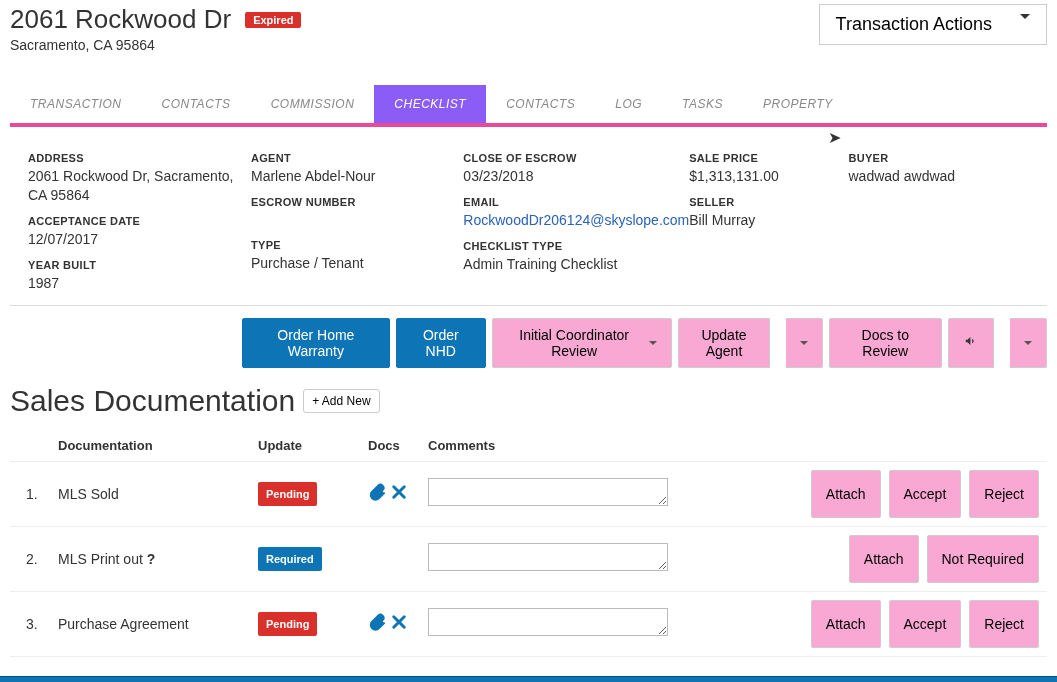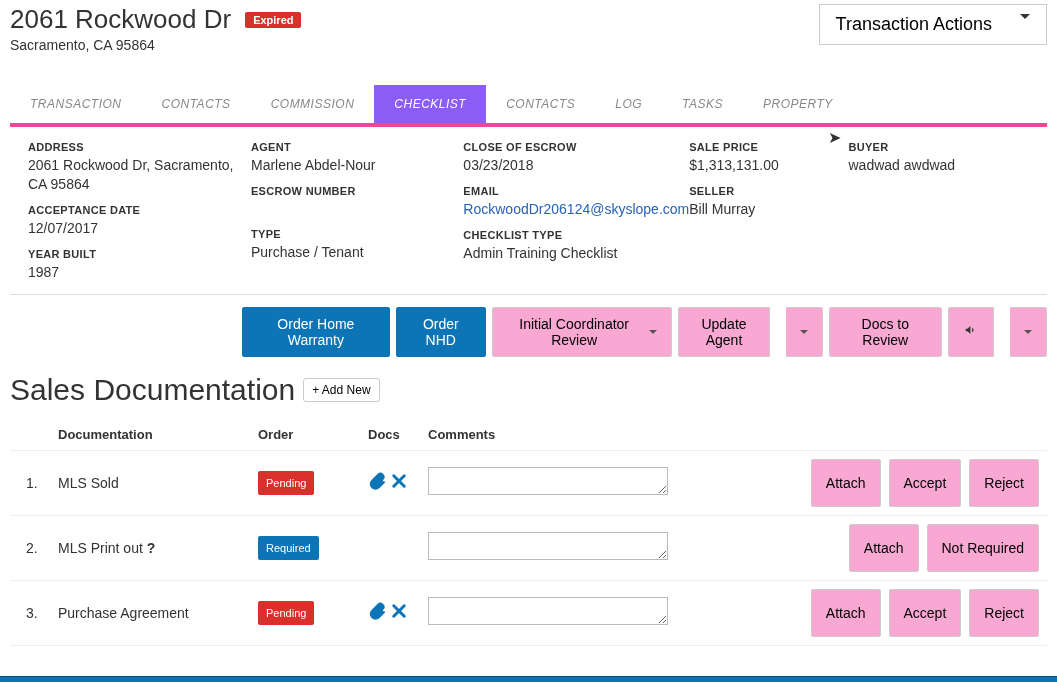--- a/index.html
+++ b/index.html
@@ -11,21 +11,21 @@
   .page-subtitle { font-size: 14px; color: #333; margin-top: 2px; }
   .badge-expired { background: #d9302c; color: #fff; font-size: 11px; font-weight: bold; padding: 2px 8px; border-radius: 2px; }
   .txn-actions-btn { border: 1px solid #ccc; background: #fff; padding: 9px 16px; font-size: 18px; cursor: pointer; display: flex; gap: 28px; }
   .caret-down { width: 0; height: 0; border-left: 5px solid transparent; border-right: 5px solid transparent; border-top: 5px solid #333; }
 
   .tabs { display: flex; border-bottom: 4px solid #ec4899; margin-top: 24px; font-style: italic; }
   .tab { padding: 12px 20px; font-size: 12px; letter-spacing: 0.5px; color: #888; cursor: pointer; }
   .tab.active { background: #8b5cf6; color: #fff; }
 
   .details { display: flex; padding: 14px 18px 12px 18px; border-bottom: 1px solid #ddd; gap: 0; }
-  .details-col { flex: 1; display: flex; flex-direction: column; gap: 10px; }
+  .details-col { flex: 1; display: flex; flex-direction: column; gap: 10px; margin-top: 11px; }
   .details-col.col1 { flex: 1.05; }
   .details-col.col2 { flex: 1.0; }
   .details-col.col3 { flex: 1.05; }
   .details-col.col4 { flex: 0.75; }
   .details-col.col5 { flex: 0.85; }
   .detail-block { }
   .detail-label { font-size: 11px; font-weight: bold; color: #333; letter-spacing: 0.3px; }
   .detail-value { font-size: 14px; color: #333; margin-top: 3px; line-height: 1.35; }
   .detail-value a, .link { color: #2962b7; text-decoration: none; }
 
@@ -44,21 +44,21 @@
 
   table.checklist { width: 100%; border-collapse: collapse; margin-top: 12px; }
   table.checklist th { text-align: left; font-size: 13px; font-weight: bold; color: #333; padding: 8px 8px; border-bottom: 1px solid #eee; }
   table.checklist td { padding: 8px 8px; border-bottom: 1px solid #eee; font-size: 14px; vertical-align: middle; }
   .col-num { width: 40px; padding-left: 16px !important; }
   .col-doc { width: 200px; }
   .col-status { width: 110px; }
   .col-docs { width: 60px; }
   .col-comments { width: 250px; }
   .col-actions { text-align: right; }
-  .badge-status { color: #fff; font-size: 11px; font-weight: normal; padding: 6px 8px; border-radius: 2px; display: inline-block; }
+  .badge-status { color: #fff; font-size: 11px; font-weight: bold; padding: 6px 8px; border-radius: 2px; display: inline-block; }
   .badge-pending { background: #d9302c; }
   .badge-required { background: #0d75b5; }
   .doc-icons { display: flex; gap: 4px; align-items:center;}
   .icon { display:inline-block; }
   .attach-icon svg, .x-icon svg { width: 18px; height: 18px; }
   .x-icon svg path { fill: #0d75b5; }
   .attach-icon svg path { fill: #0d75b5; }
   textarea.comment { width: 240px; height: 28px; border: 1px solid #bbb; resize: both; font-family: inherit; font-size: 13px; padding: 2px 4px; }
   .row-actions { display: flex; gap: 8px; justify-content: flex-end; }
   .row-actions .btn { padding: 15px 14px; }
@@ -197,21 +197,21 @@
       <span>+</span>
       <span>Add New</span>
     </button>
   </div>
 
   <table class="checklist">
     <thead>
       <tr>
         <th class="col-num"></th>
         <th class="col-doc">Documentation</th>
-        <th class="col-status">Order</th>
+        <th class="col-status">Update</th>
         <th class="col-docs">Docs</th>
         <th class="col-comments">Comments</th>
         <th class="col-actions"></th>
       </tr>
     </thead>
     <tbody id="checklist-body">
         <tr>
           <td class="col-num">1.</td>
           <td>MLS Sold </td>
           <td><span class="badge-status badge-pending">Pending</span></td>

